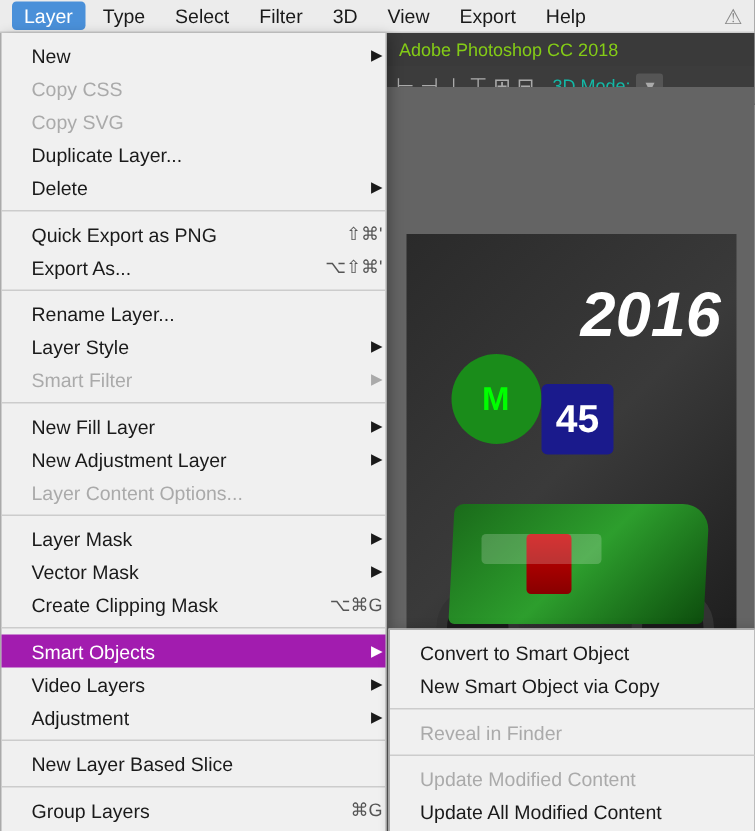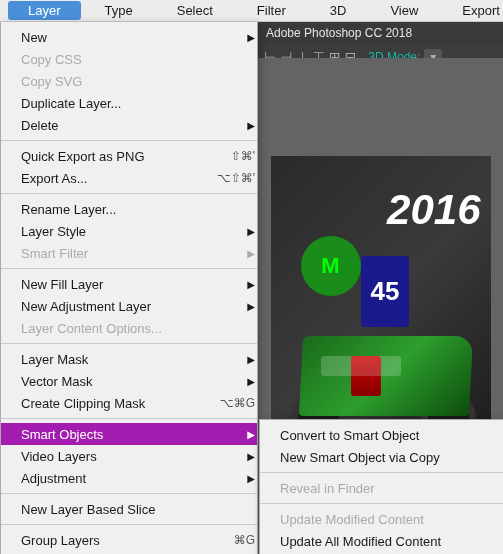--- a/index.html
+++ b/index.html
@@ -17,21 +17,21 @@
     .menubar {
       display: flex;
       align-items: center;
       height: 22px;
       background: #ececec;
       border-bottom: 1px solid #ccc;
       padding: 0 8px;
       gap: 4px;
     }
     .menubar-item {
-      padding: 2px 20px;
+      padding: 2px 8px;
       font-size: 13px;
       color: #1a1a1a;
       cursor: pointer;
       border-radius: 3px;
     }
 
     
     .dropdown-menu {
       position: absolute;
       top: 22px;
@@ -168,21 +168,21 @@
       top: 22px;
       left: 258px;
       right: 0;
       height: 22px;
       background: #3a3a3a;
       display: flex;
       align-items: center;
       padding: 0 8px;
     }
     .app-title {
-      color: #e5e5e5;
+      color: #84cc16;
       font-size: 12px;
     }
   </style>
 </head>
 <body>
 
 <div class="menubar">
   <div class="menubar-item" style="background:#4a90d9;color:white;">Layer</div>
   <div class="menubar-item">Type</div>
   <div class="menubar-item">Select</div>
@@ -211,21 +211,21 @@
 </div>
 
 <div class="ps-canvas-area">
   <div class="canvas-image">
     <div class="canvas-year">2016</div>
 
     <div style="position:absolute;top:80px;left:30px;width:60px;height:60px;background:#1a8c1a;border-radius:50%;display:flex;align-items:center;justify-content:center;">
       <span style="color:#00ff00;font-size:22px;font-weight:bold;">M</span>
     </div>
 
-    <div style="position:absolute;top:100px;left:90px;background:#1a1a8c;padding:20px 10px;border-radius:4px;">
+    <div style="position:absolute;top:100px;left:90px;background:#1a1a8c;padding:8px 10px;border-radius:4px;">
       <span style="color:white;font-size:26px;font-weight:bold;">45</span>
     </div>
 
     <div style="position:absolute;bottom:10px;left:20px;width:55px;height:55px;border-radius:50%;border:7px solid #333;background:#1a1a1a;"></div>
     <div style="position:absolute;bottom:10px;right:15px;width:55px;height:55px;border-radius:50%;border:7px solid #333;background:#1a1a1a;"></div>
 
     <div style="position:absolute;bottom:40px;left:30px;right:20px;height:80px;background:linear-gradient(135deg,#1a6b1a,#2d9e2d,#0d4d0d);border-radius:6px 18px 4px 4px;transform:skewX(-3deg);"></div>
 
     <div style="position:absolute;bottom:60px;left:80px;width:30px;height:40px;background:linear-gradient(#cc0000,#880000);border-radius:3px;"></div>
 

